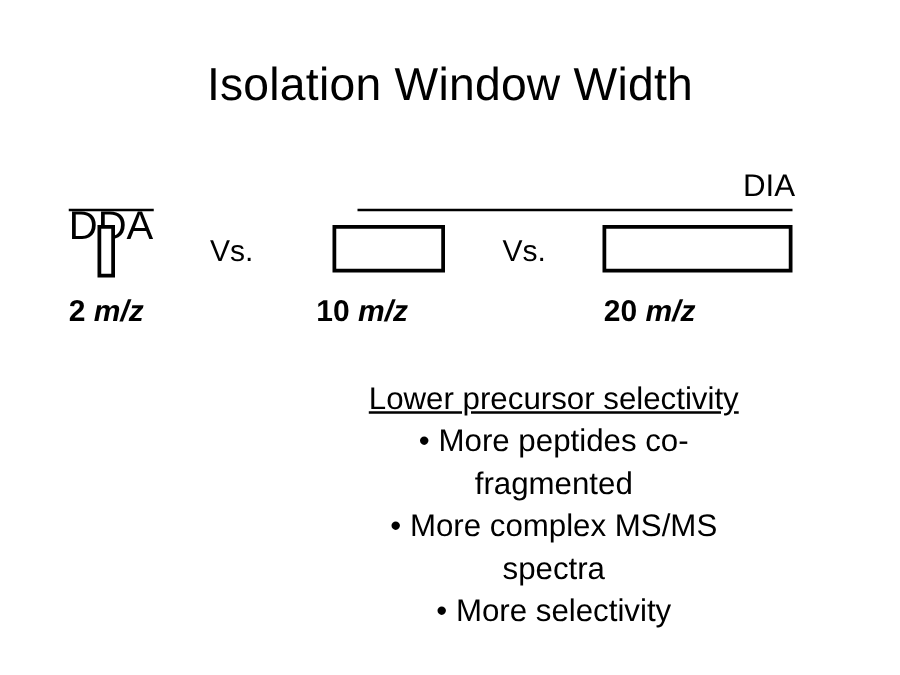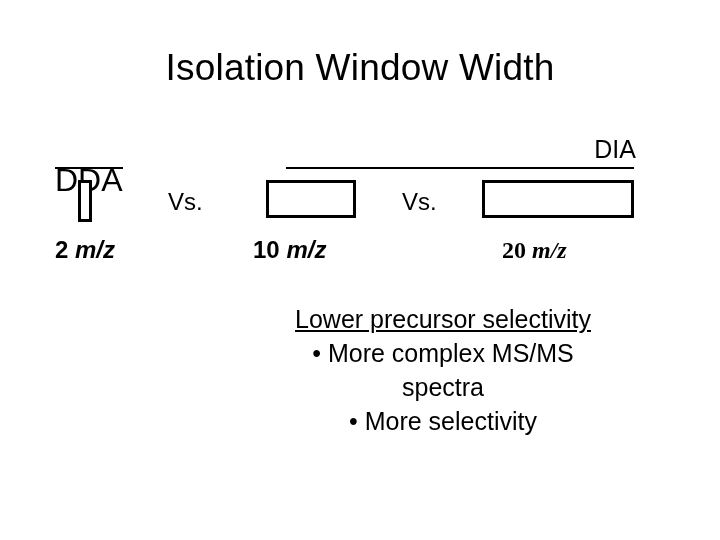--- a/index.html
+++ b/index.html
@@ -109,21 +109,21 @@
   
   .mz {
     position: absolute;
     font-size: 24px;
     font-weight: bold;
     line-height: 24px;
   }
   .mz em { font-style: italic; }
   .mz-1 { left: 55px; top: 238px; }
   .mz-2 { left: 253px; top: 238px; }
-  .mz-3 { left: 502px; top: 238px; font-family: Liberation Serif, serif; }
+  .mz-3 { left: 483px; top: 238px; }
 
   
   .notes {
     position: absolute;
     left: 248px;
     top: 302px;
     width: 390px;
     font-size: 25px;
     line-height: 34px;
     text-align: center;
@@ -174,20 +174,24 @@
   <div class="win win-wide"></div>
   <div class="mz mz-3">
     <span>20</span>
     <em>m/z</em>
   </div>
 
   <div class="notes">
     <div class="notes-heading">Lower precursor selectivity</div>
     <ul class="notes-list">
       <li>
+        <span class="bullet-line">• More peptides co-</span>
+        <span class="cont-line">fragmented</span>
+      </li>
+      <li>
         <span class="bullet-line">• More complex MS/MS</span>
         <span class="cont-line">spectra</span>
       </li>
       <li>
         <span class="bullet-line">• More selectivity</span>
       </li>
     </ul>
   </div>
 
 </div>

